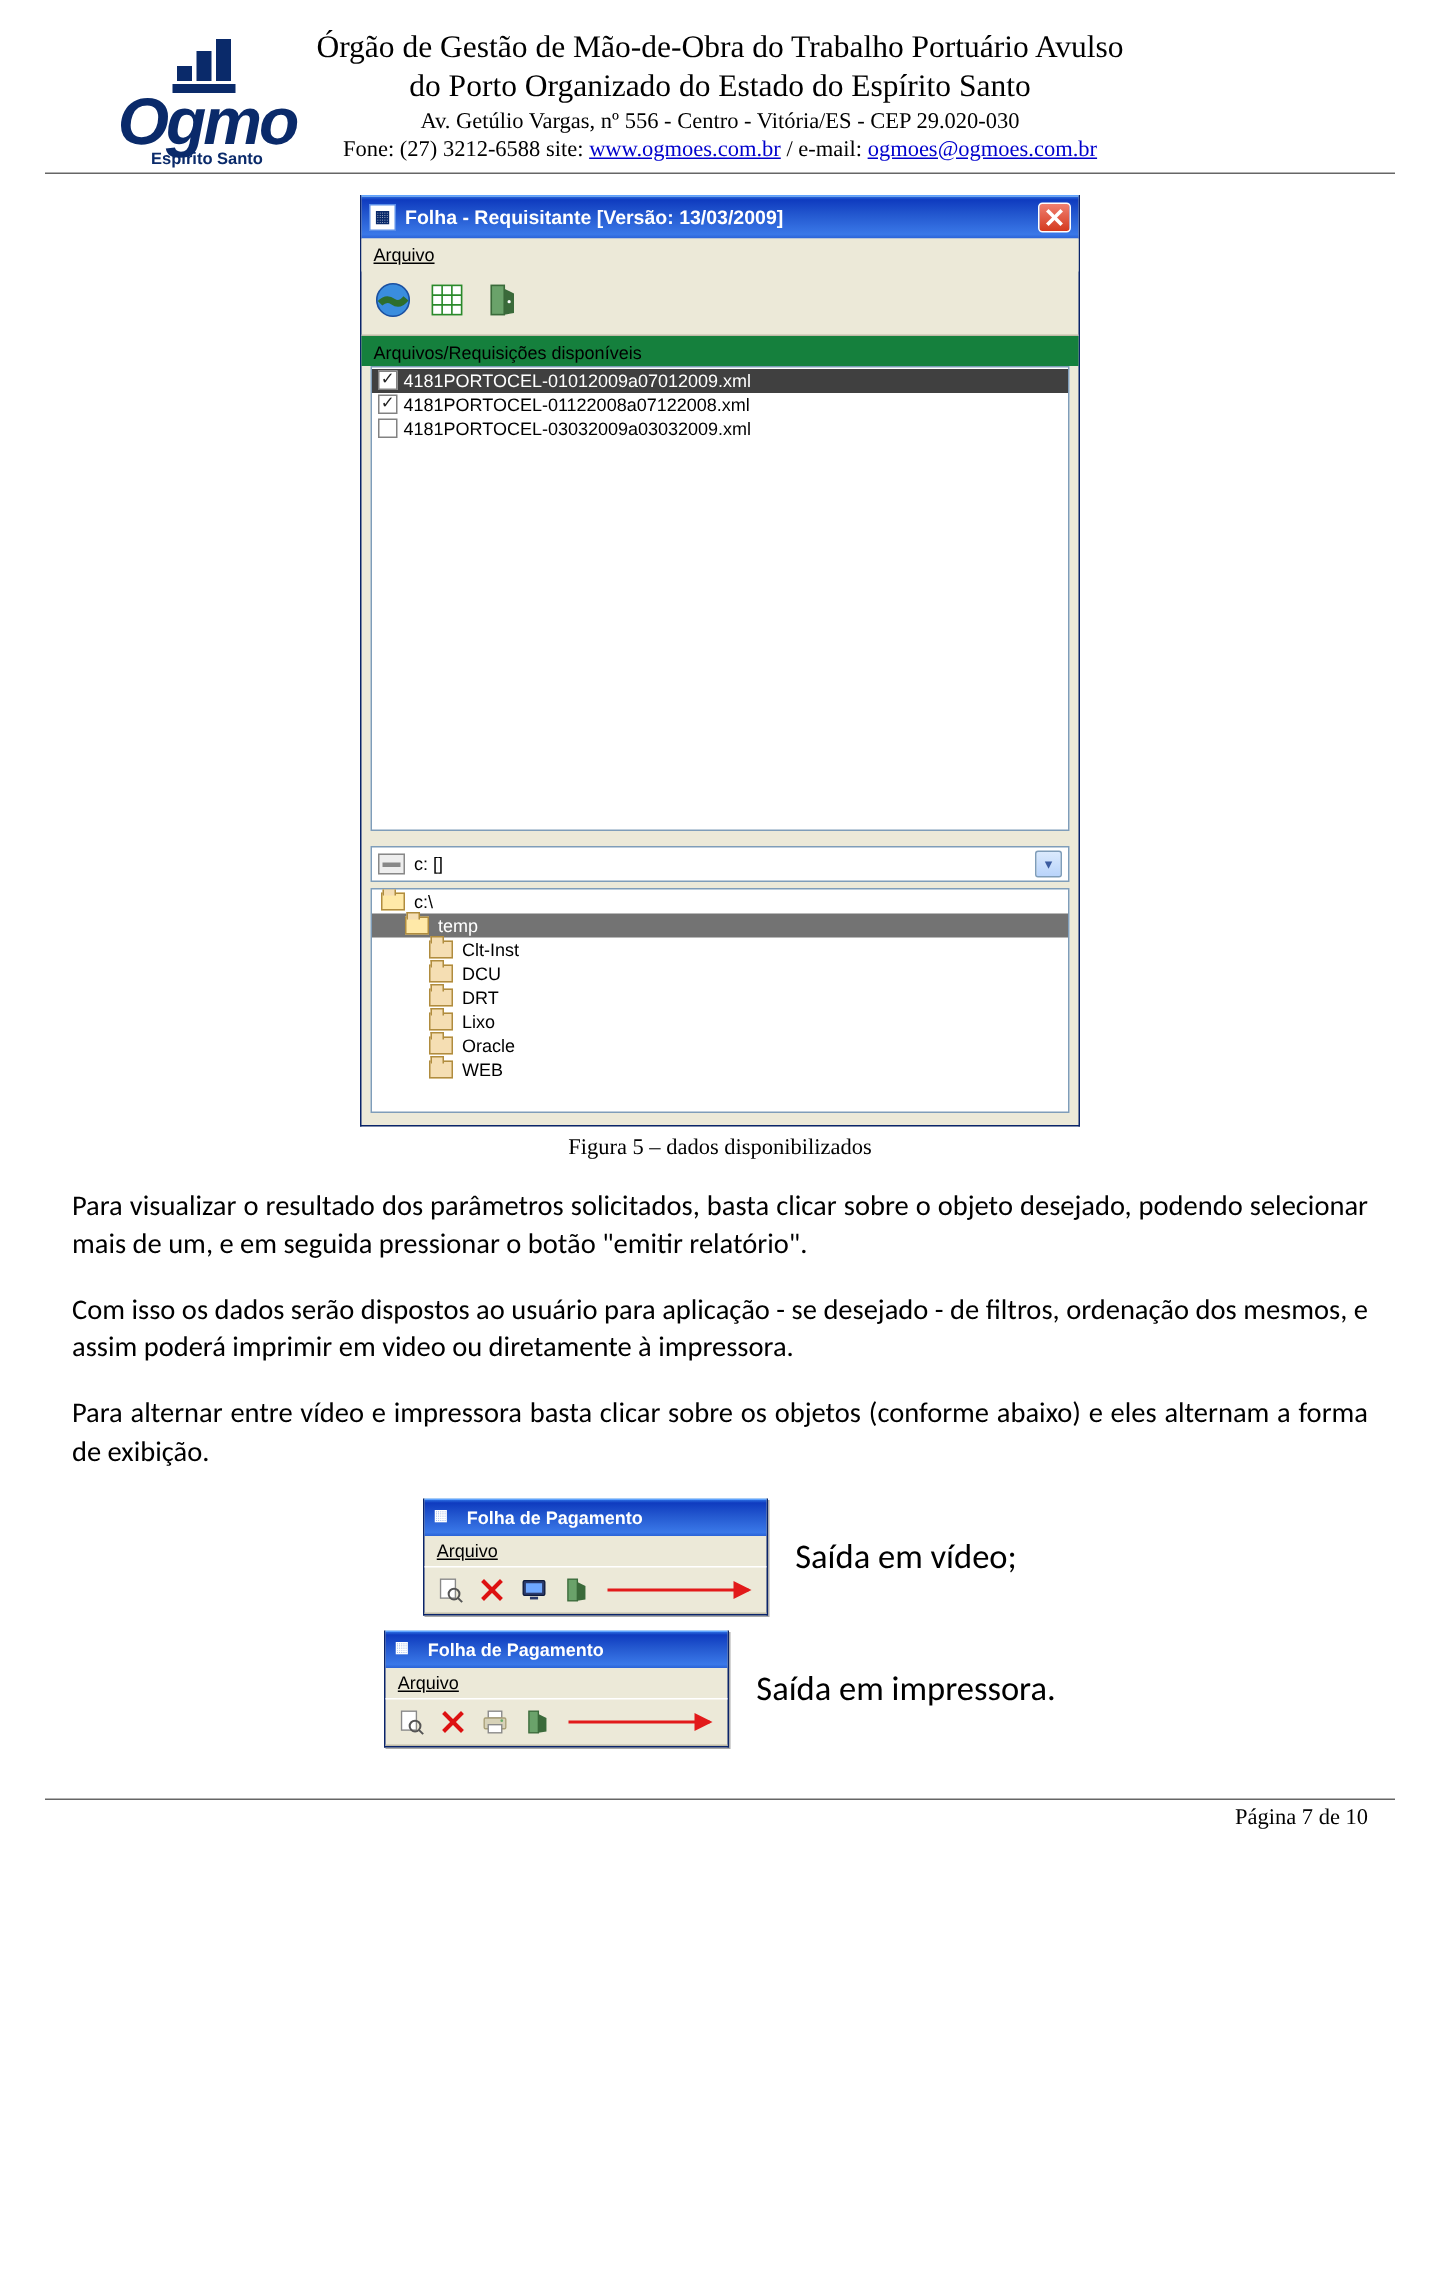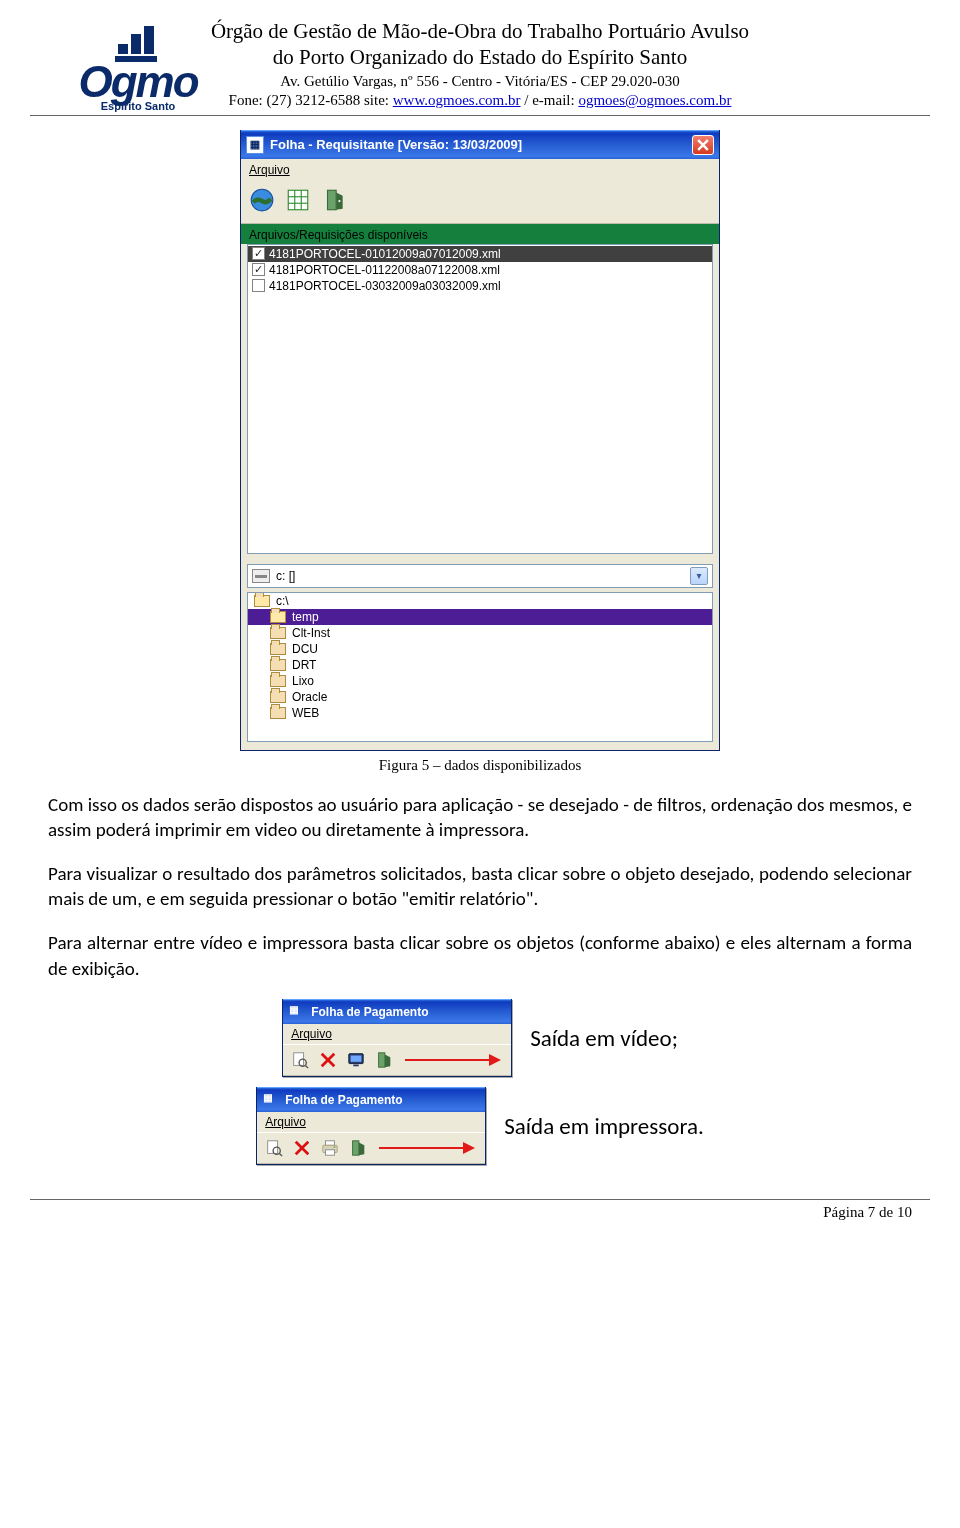--- a/index.html
+++ b/index.html
@@ -93,23 +93,23 @@
     margin-left:auto; width:18px; height:18px;
     background: linear-gradient(#dbeafd,#b9d4fb); border:1px solid #7f9db9; border-radius:2px;
     display:flex; align-items:center; justify-content:center; color:#3b5ca0; font-size:10px;
   }
 
   .dirbox {
     margin: 0 6px 8px 6px; background:#fff; border:1px solid #7f9db9;
     height: 150px; overflow:auto;
   }
   .dirrow { display:flex; align-items:center; gap:6px; padding:1px 6px; }
-  .dirrow.sel { background:#4c1d95; color:#fff; }
+  .dirrow.sel { background:#737373; color:#fff; }
   .dirrow.depth1 { padding-left: 22px; }
-  .dirrow.depth2 { padding-left: 22px; }
+  .dirrow.depth2 { padding-left: 38px; }
   .foldericon {
     width:16px; height:12px; background:#f5deb3; border:1px solid #b08c3e; position:relative; flex-shrink:0;
   }
   .foldericon.open { background:#ffe9a8; }
   .foldericon::before { content:""; position:absolute; top:-4px; left:0; width:7px; height:4px; background:#f5deb3; border:1px solid #b08c3e; border-bottom:0; }
   .dirrow.sel .foldericon { background:#ffe9a8; }
 
   .figcap { margin-top: 6px; font-size: 15px; }
 
   .body-text { font-family: Calibri, "Segoe UI", Arial, sans-serif; font-size: 19px; line-height: 1.35; text-align: justify; }
@@ -268,22 +268,22 @@
             <span class="foldericon"></span>
             <span>WEB</span>
           </div>
       </div>
     </div>
 
     <div class="figcap">Figura 5 – dados disponibilizados</div>
   </div>
 
   <div class="body-text">
+    <p>Para visualizar o resultado dos parâmetros solicitados, basta clicar sobre o objeto desejado, podendo selecionar mais de um, e em seguida pressionar o botão "emitir relatório".</p>
     <p>Com isso os dados serão dispostos ao usuário para aplicação - se desejado - de filtros, ordenação dos mesmos, e assim poderá imprimir em video ou diretamente à impressora.</p>
-    <p>Para visualizar o resultado dos parâmetros solicitados, basta clicar sobre o objeto desejado, podendo selecionar mais de um, e em seguida pressionar o botão "emitir relatório".</p>
     <p>Para alternar entre vídeo e impressora basta clicar sobre os objetos (conforme abaixo) e eles alternam a forma de exibição.</p>
   </div>
 
   <div class="small-wrap">
     <div class="swin">
       <div class="stb">
         <span class="tb-icon">▦</span>
         <span>Folha de Pagamento</span>
       </div>
       <div class="smenu">Arquivo</div>

